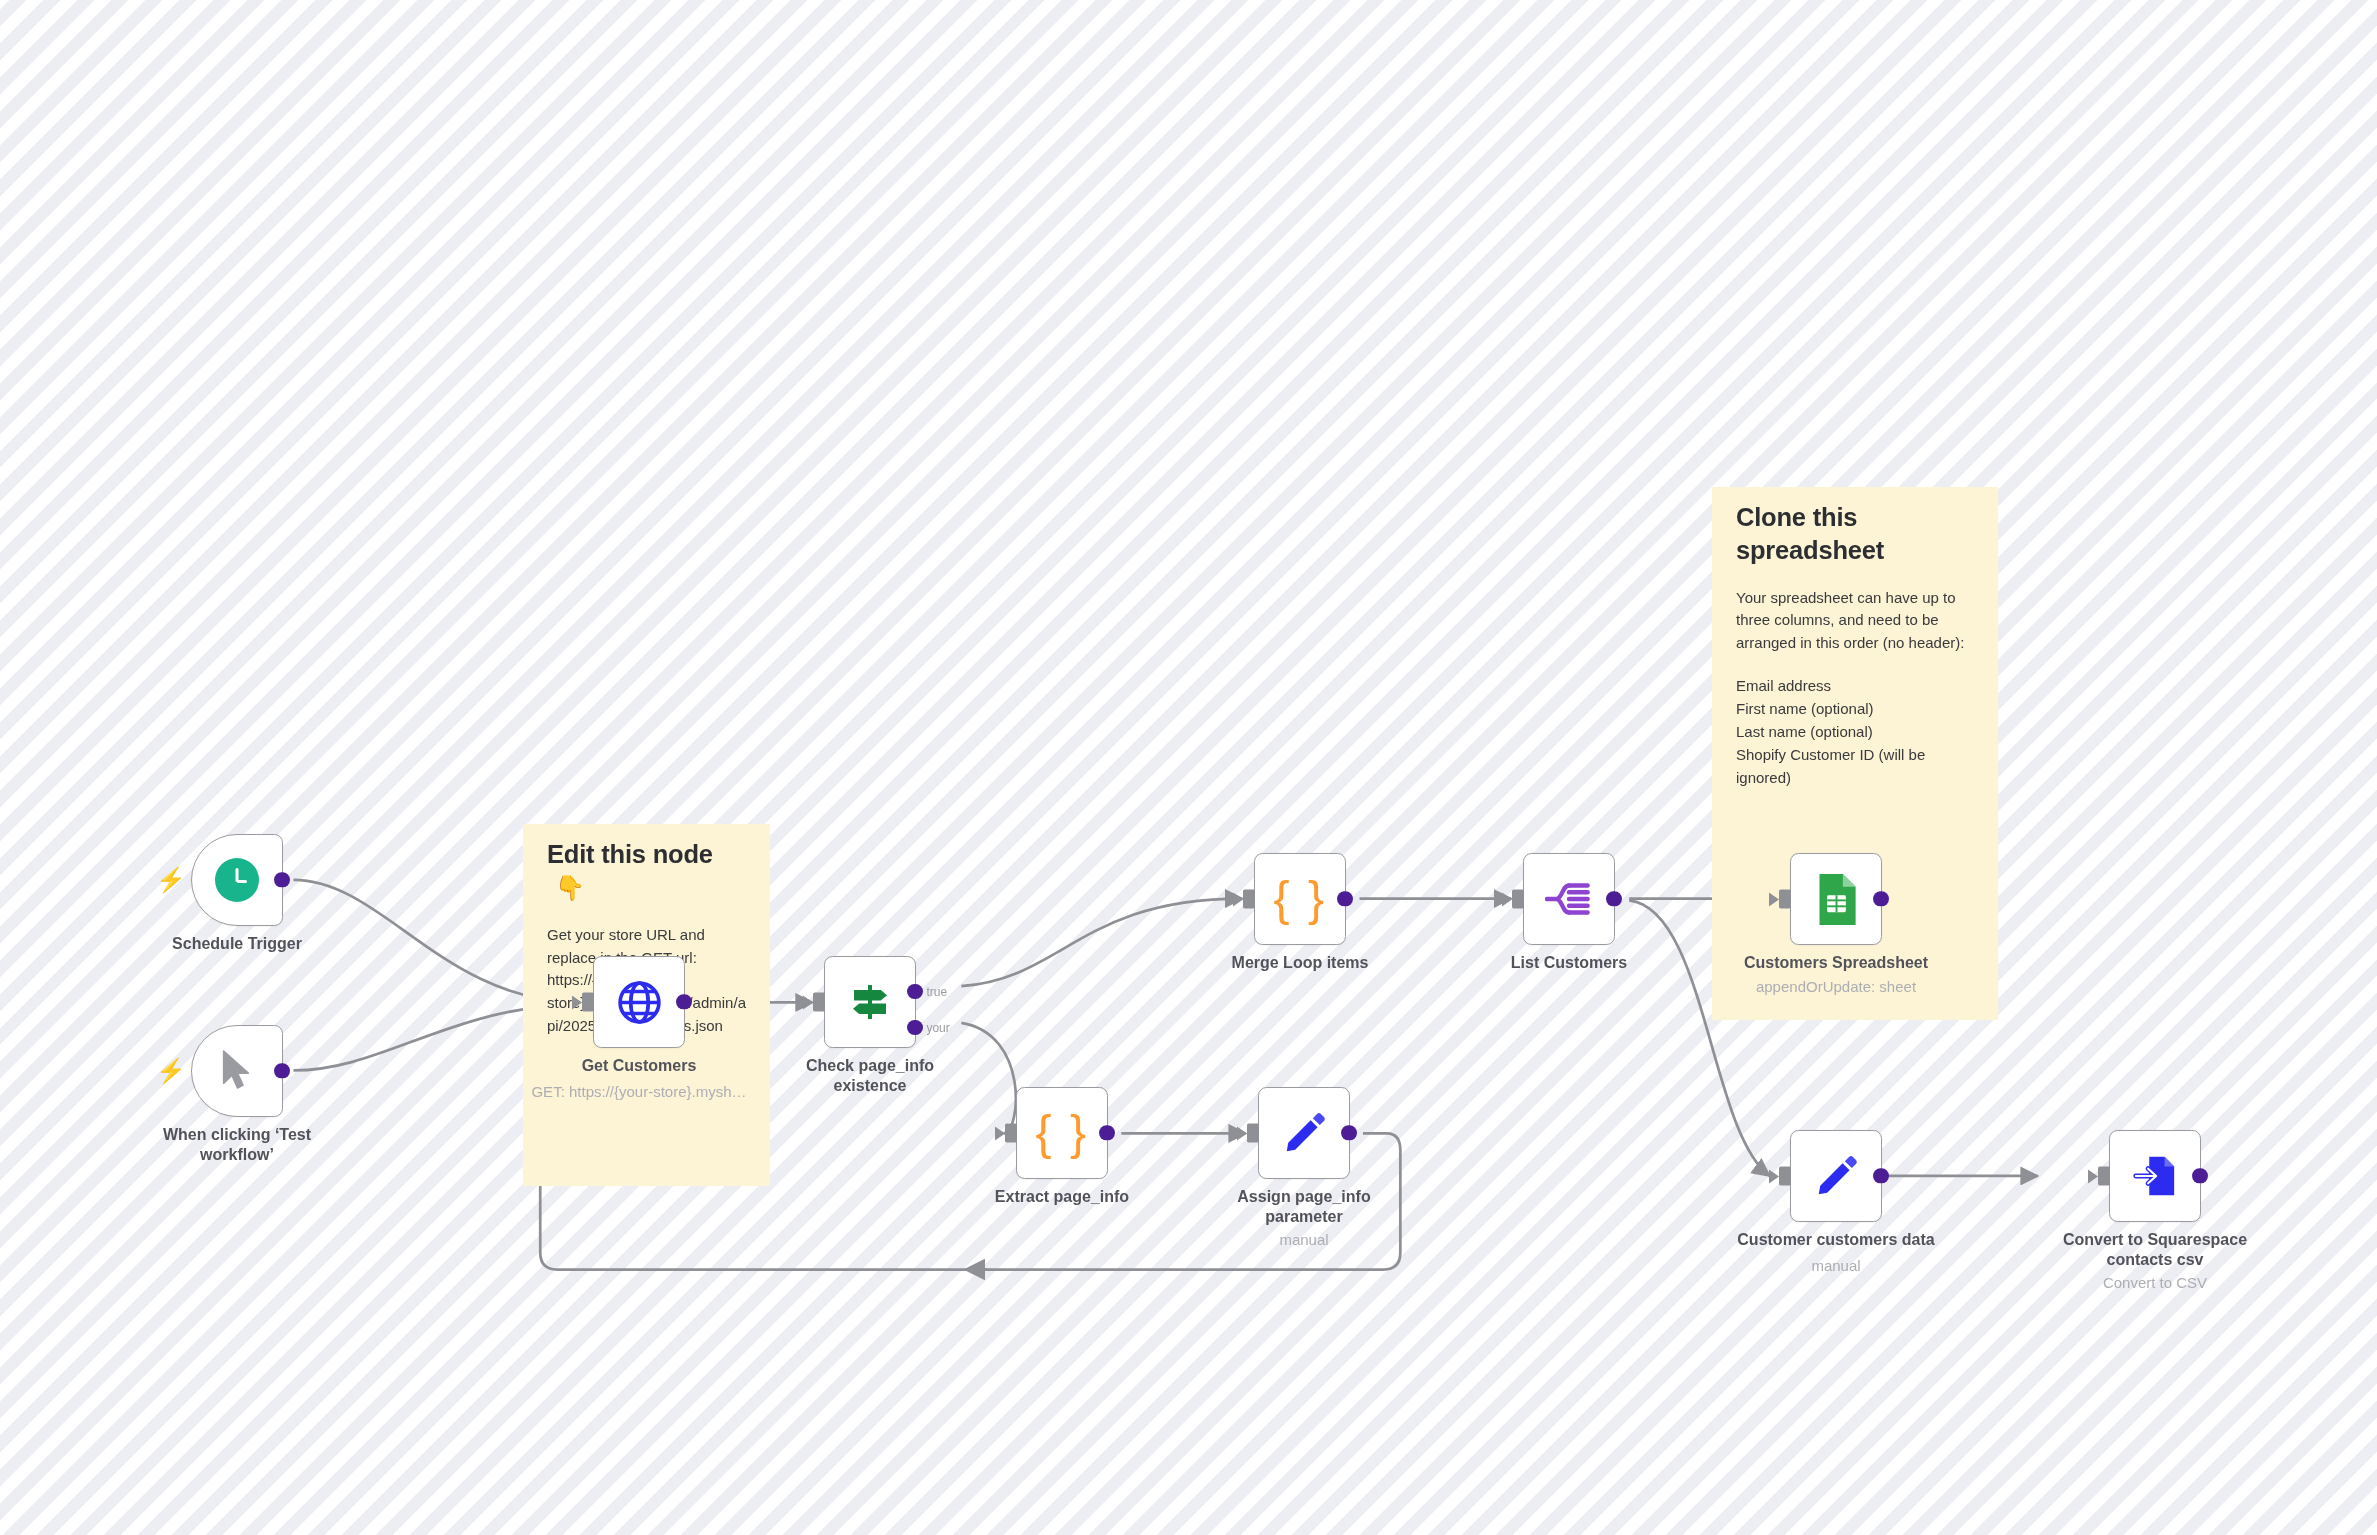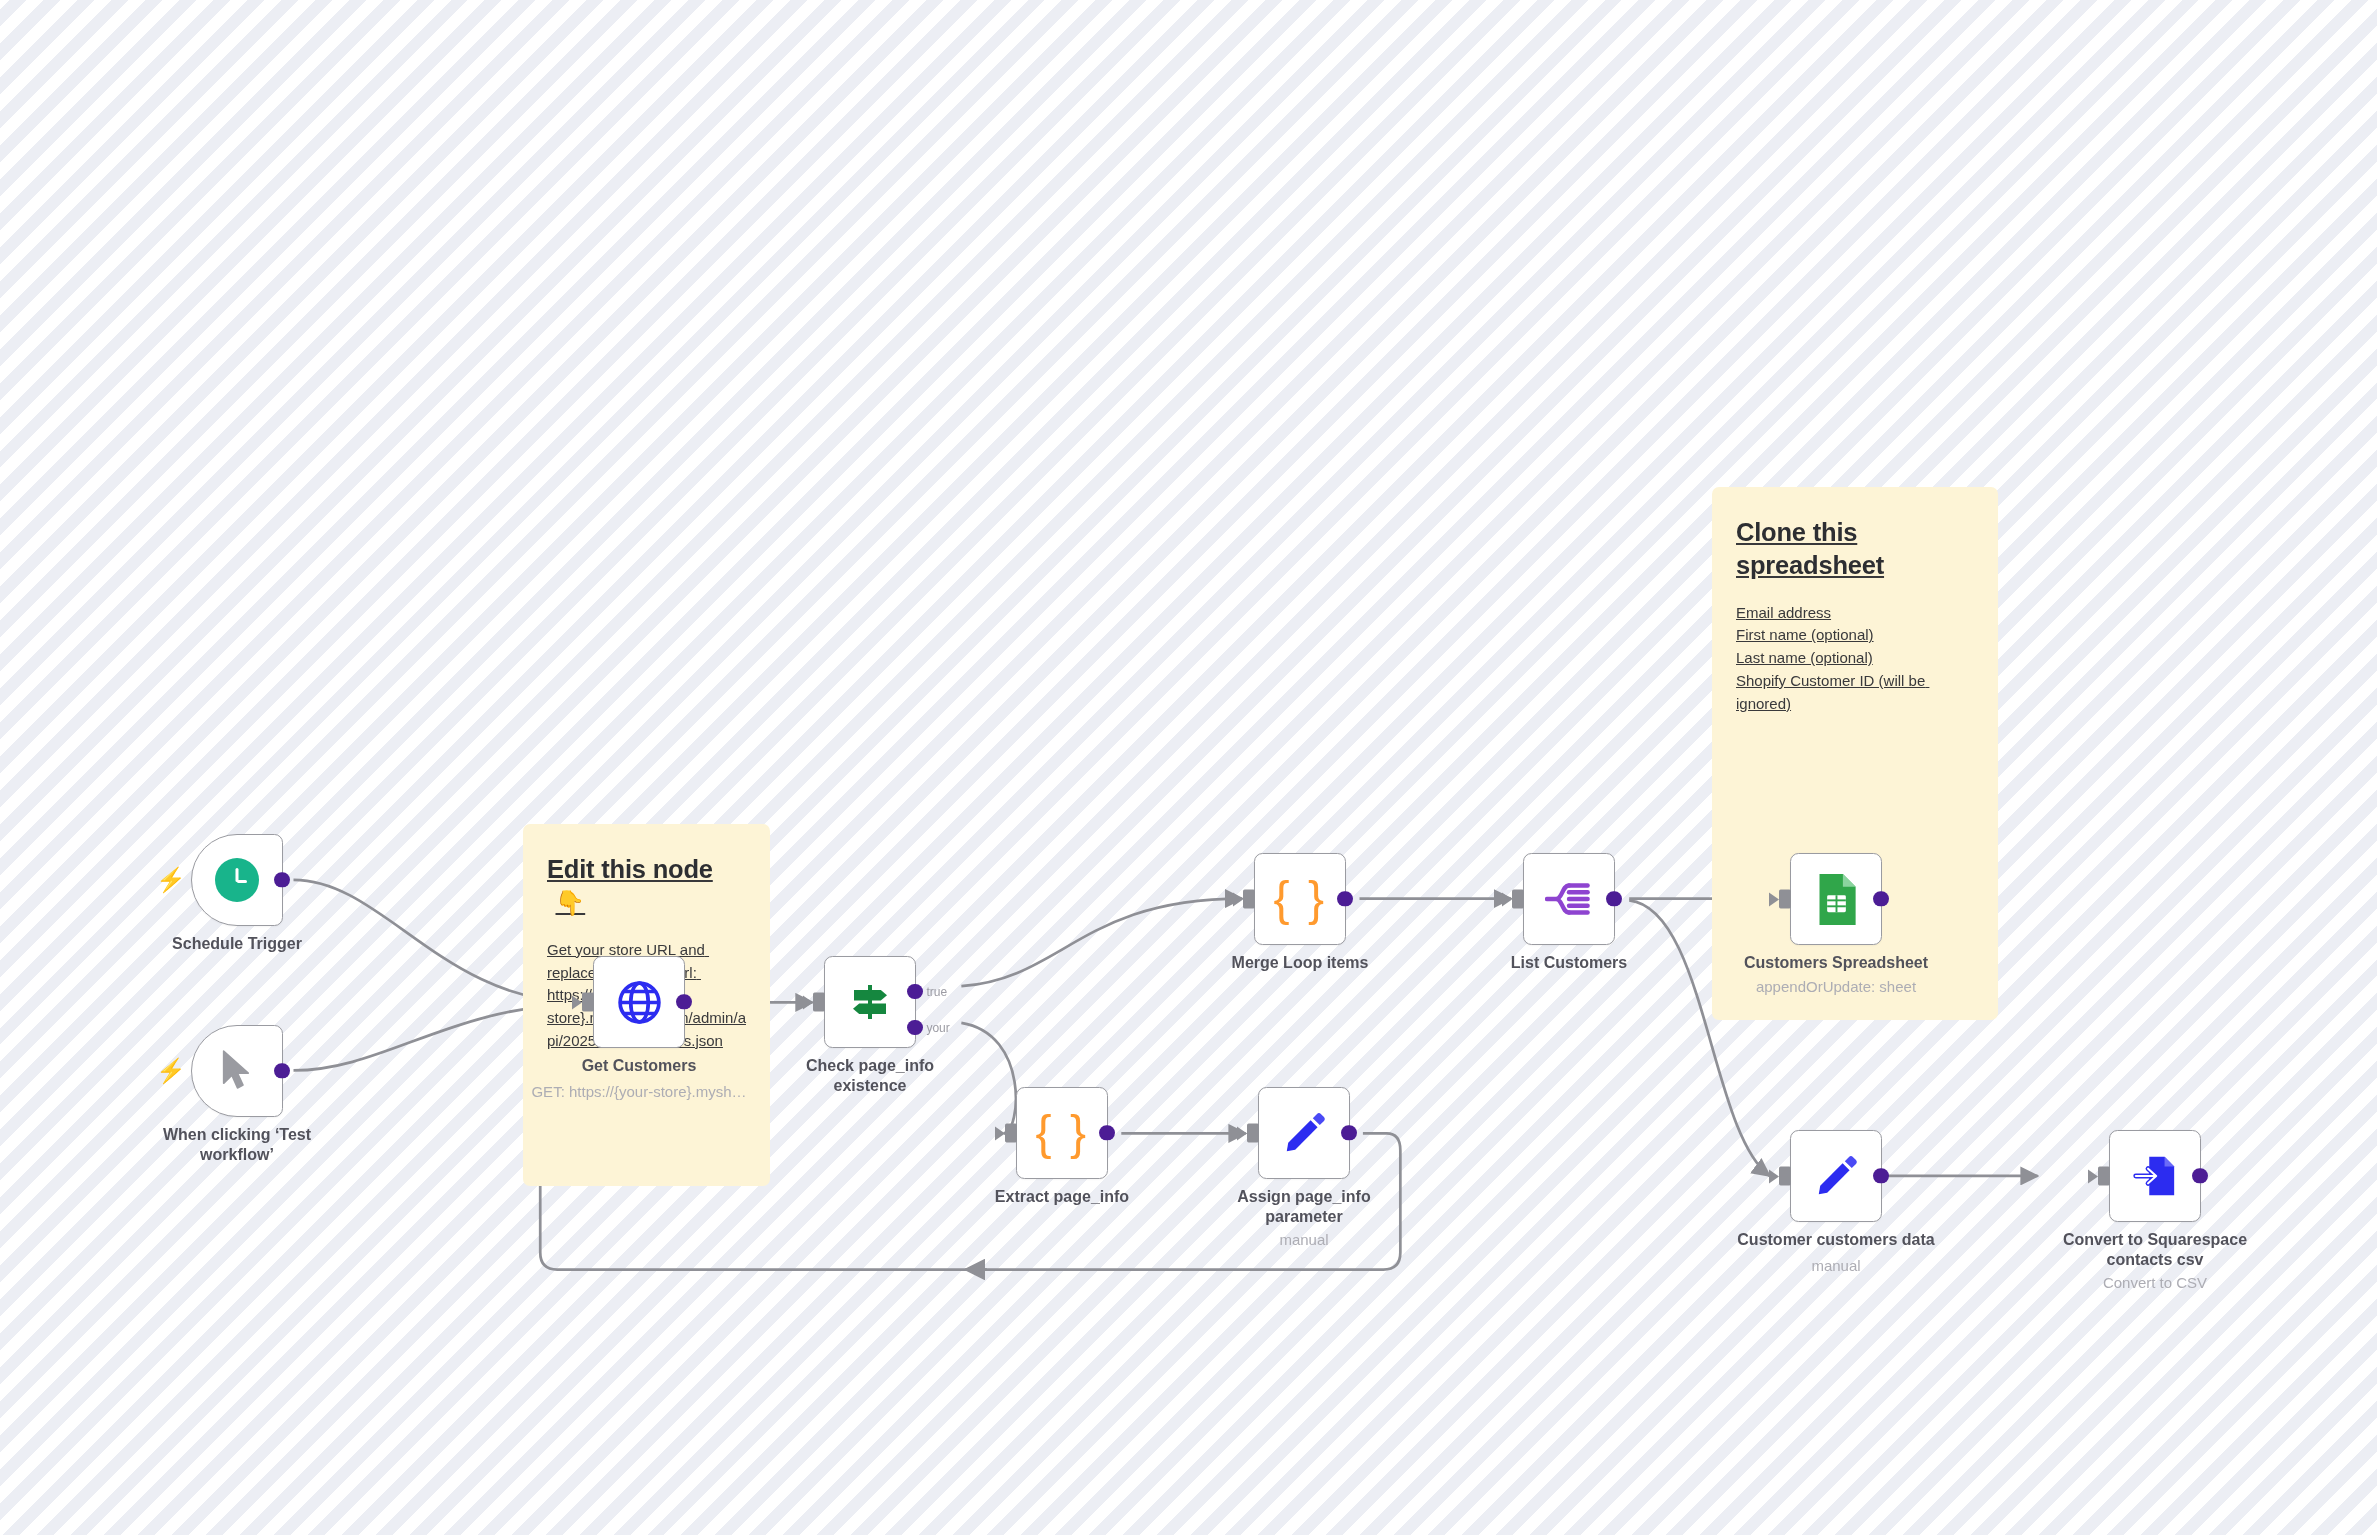--- a/index.html
+++ b/index.html
@@ -31,25 +31,24 @@
     left: 0; top: 0;
     width: 2377px; height: 1536px;
     pointer-events: none;
     z-index: 1;
   }
 
   
   .sticky {
     position: absolute;
     background: #fdf4d6;
-    border-radius: 7px;
+    border-radius: 0;
     z-index: 2;
-    padding: 29px 24px;
+    padding: 14px 24px;
     color: #39393b;
-    text-decoration: underline;
   }
   .sticky-title {
     font-size: 25.5px;
     font-weight: 700;
     line-height: 1.28;
     margin: 0 0 20.4px 0;
     color: #2d2e32;
     letter-spacing: -0.2px;
   }
   .sticky-body {
@@ -247,20 +246,21 @@
 
   <div class="sticky" id="sticky-edit">
     <div class="sticky-title">
       <span>Edit this node</span><span class="sticky-emoji">👇</span>
     </div>
     <p class="sticky-body">Get your store URL and replace in the GET url: https://{your-store}.myshopify.com/admin/api/2025-01/customers.json</p>
   </div>
 
   <div class="sticky" id="sticky-clone">
     <div class="sticky-title">Clone this spreadsheet</div>
+    <p class="sticky-body sticky-para">Your spreadsheet can have up to three columns, and need to be arranged in this order (no header):</p>
     <p class="sticky-body sticky-para">Email address
 First name (optional)
 Last name (optional)
 Shopify Customer ID (will be ignored)</p>
   </div>
 
   <div class="node" style="left:191px; top:834px;">
     <div class="node-box trigger">
       <span class="bolt">⚡</span>
       <span class="icon-clock"></span>

